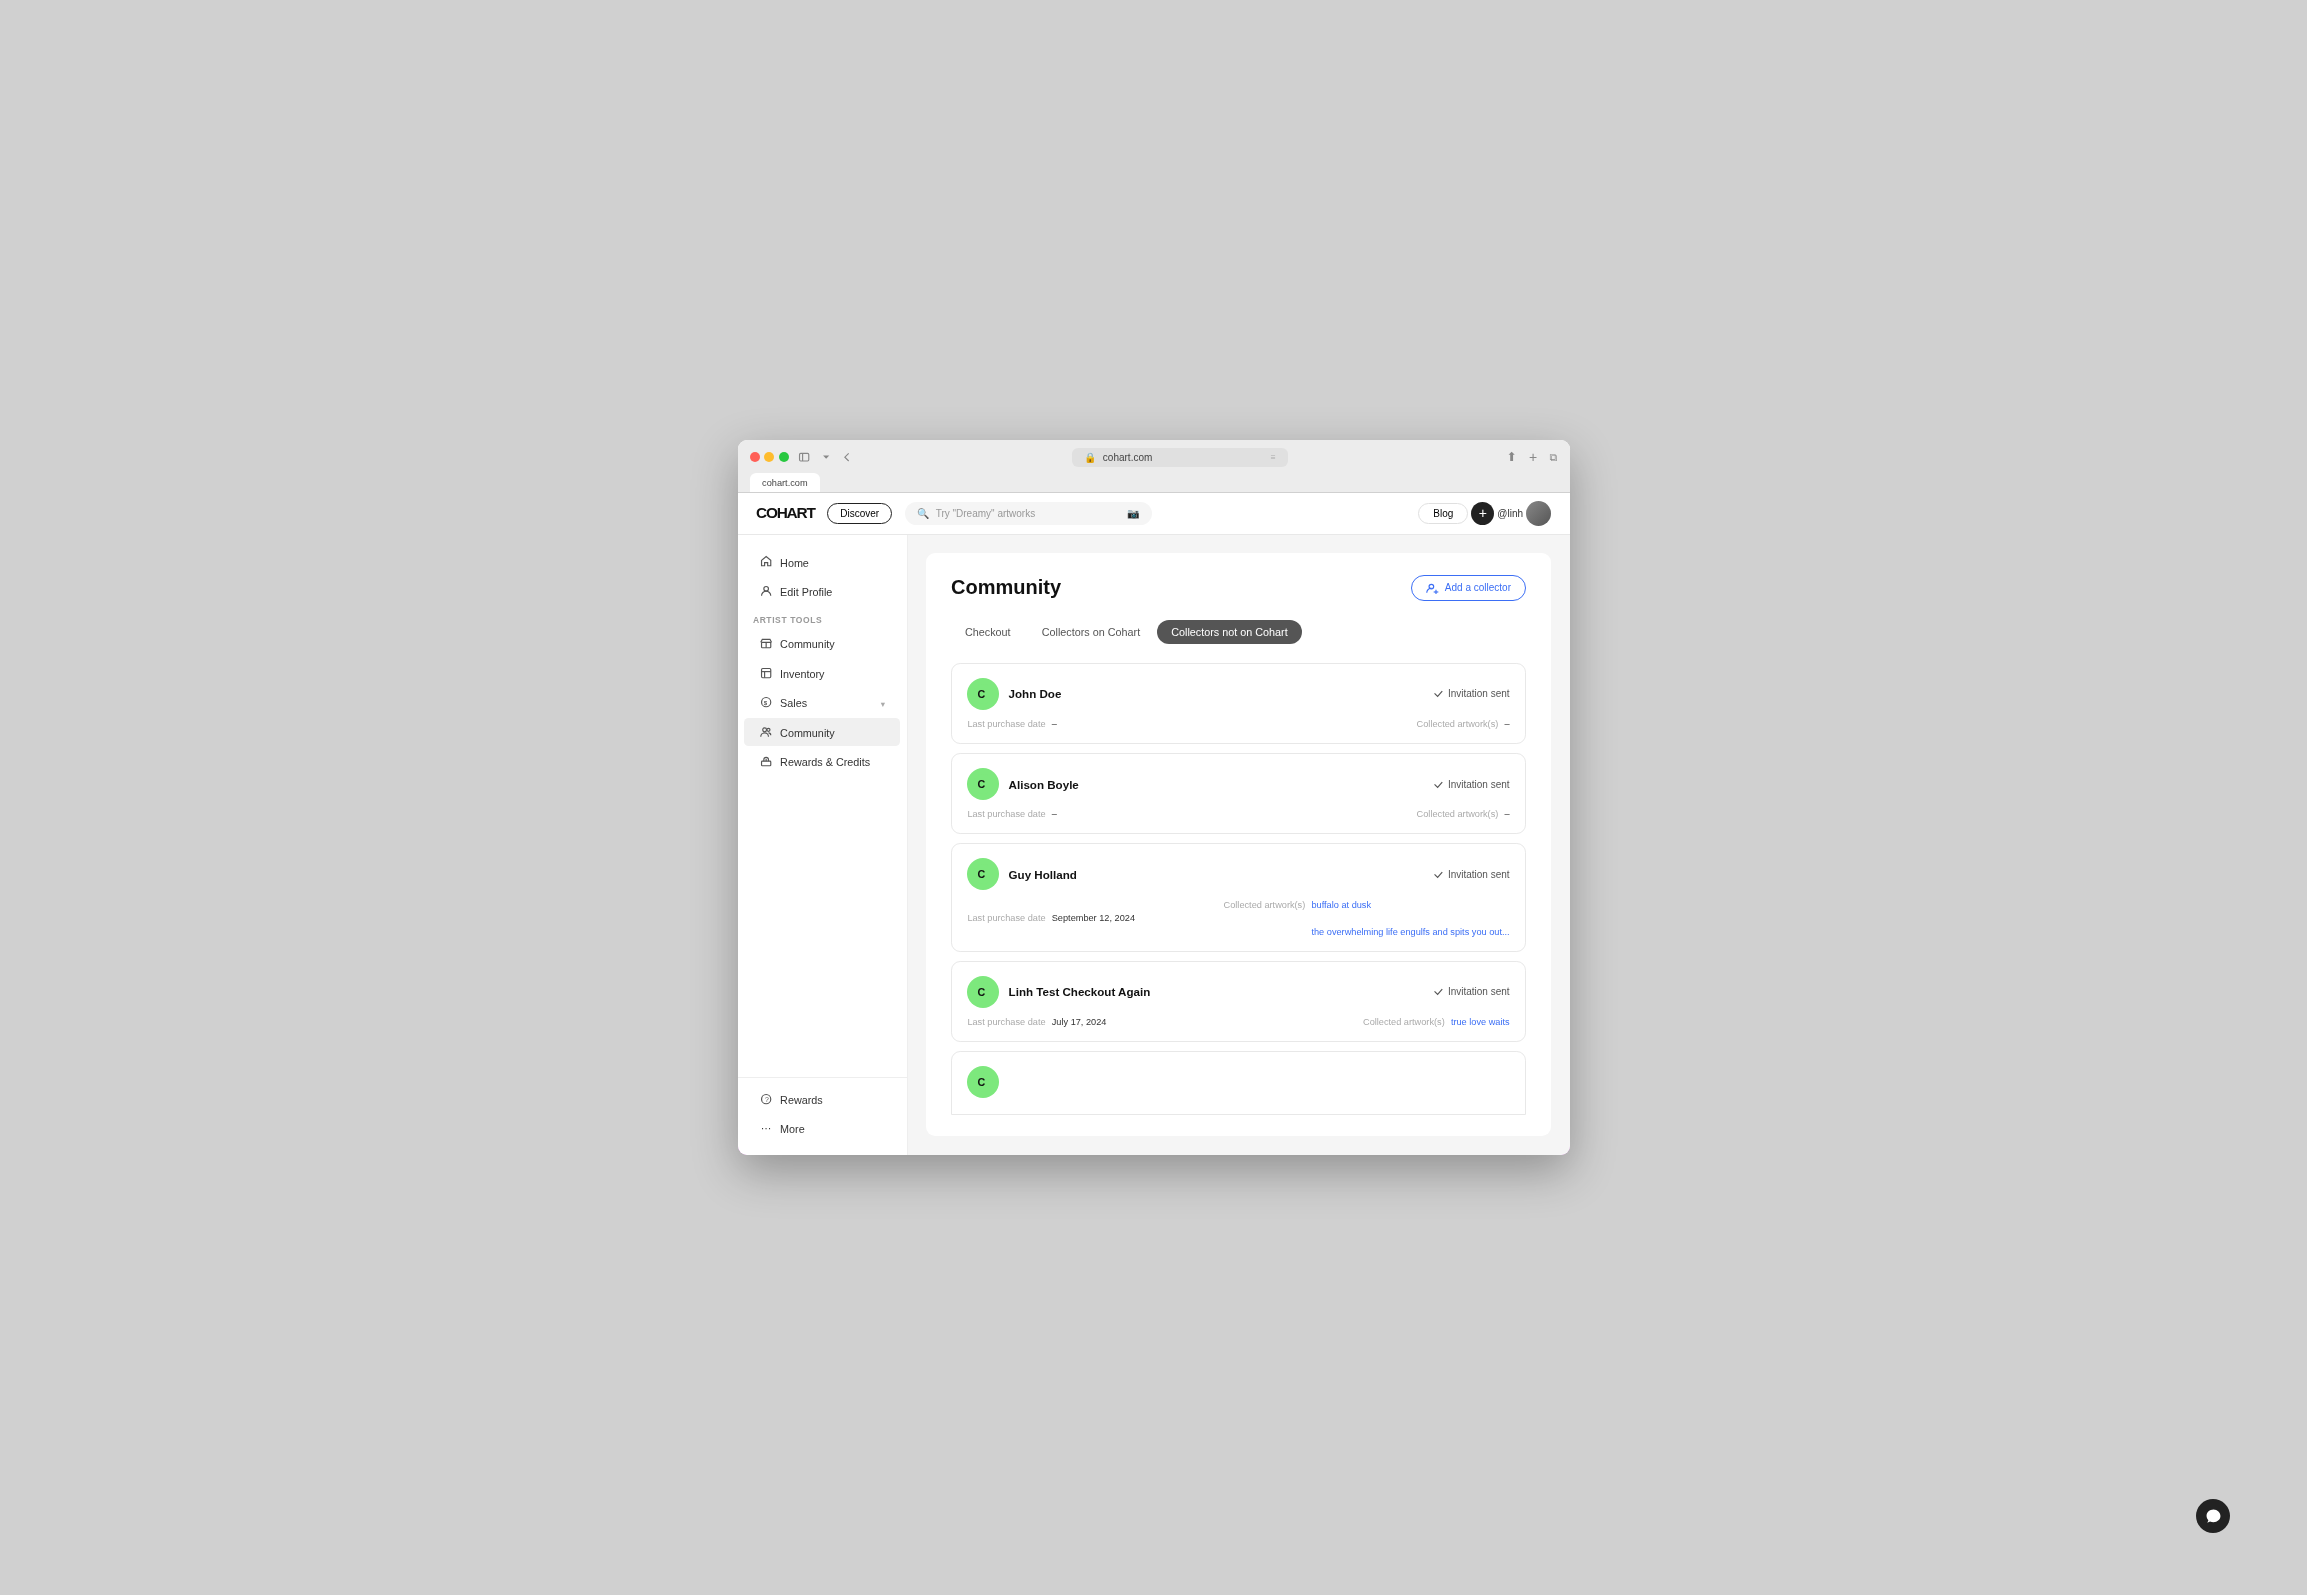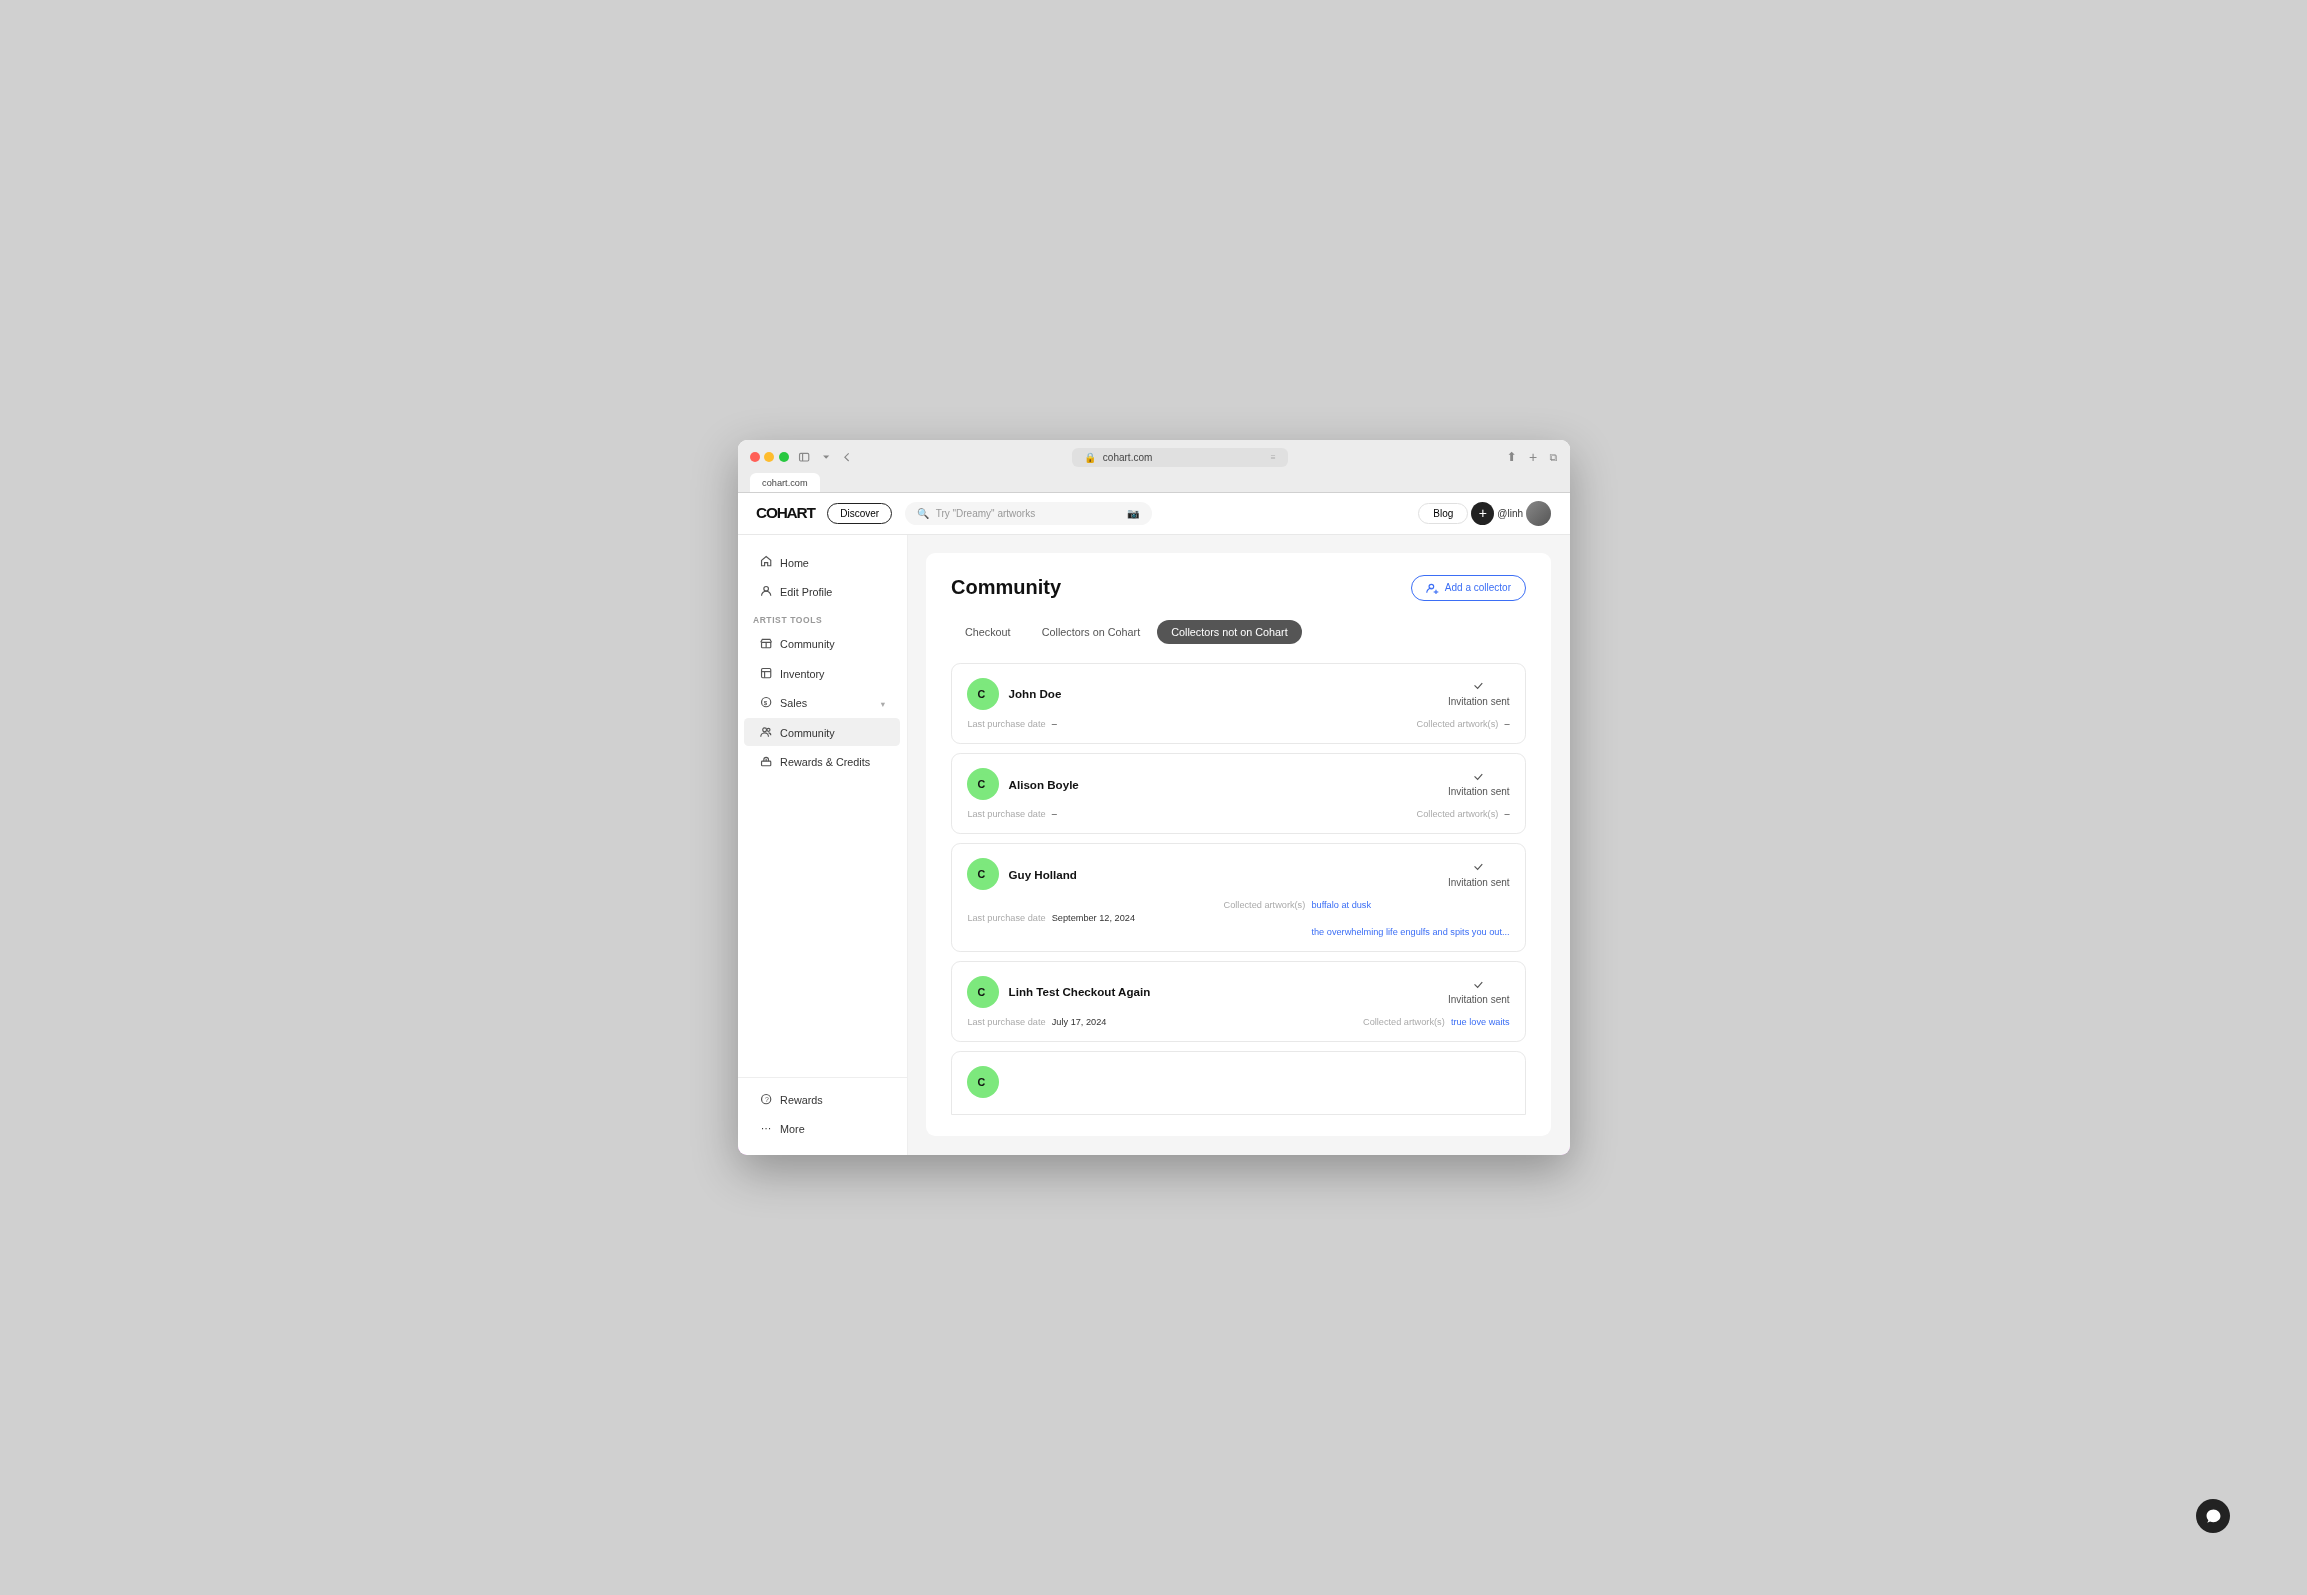--- a/index.html
+++ b/index.html
@@ -342,21 +342,20 @@
       color: #111;
     }
 
     .invitation-sent {
       margin-left: auto;
       display: flex;
       align-items: center;
       gap: 4.6px;
       font-size: 10px;
       color: #555;
-      flex-direction: column;
     }
 
     .collector-details {
       display: flex;
       align-items: center;
       gap: 6.2px;
       font-size: 9.2px;
       color: #888;
     }
 

